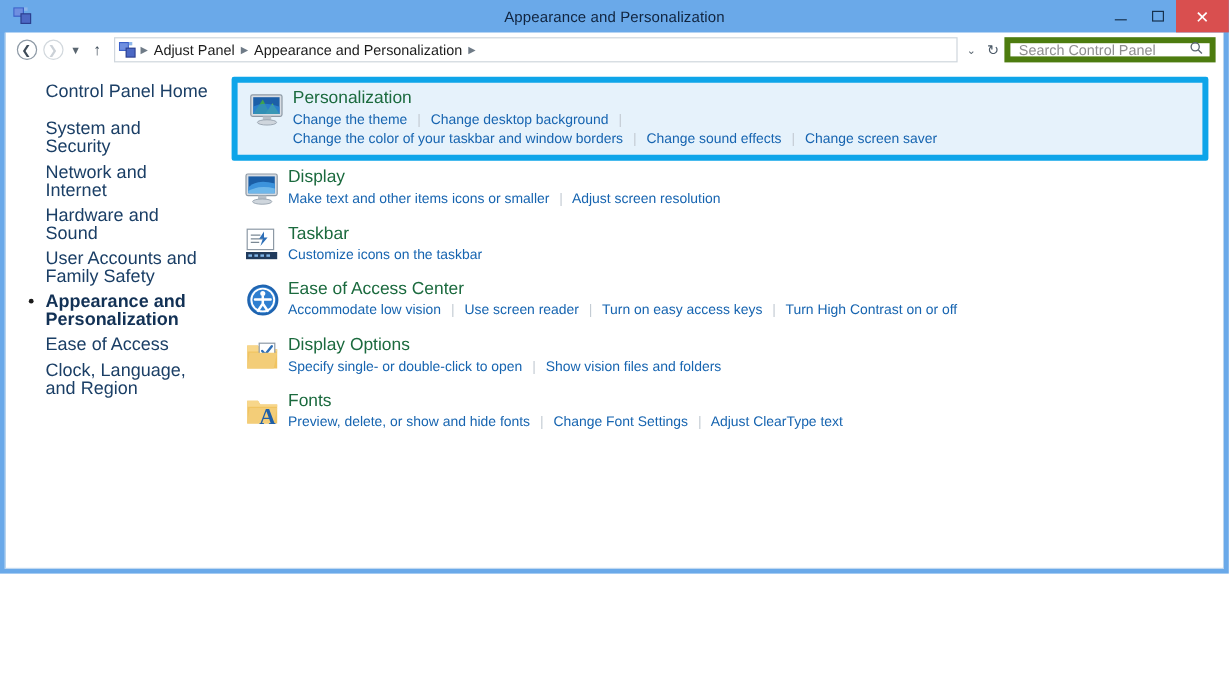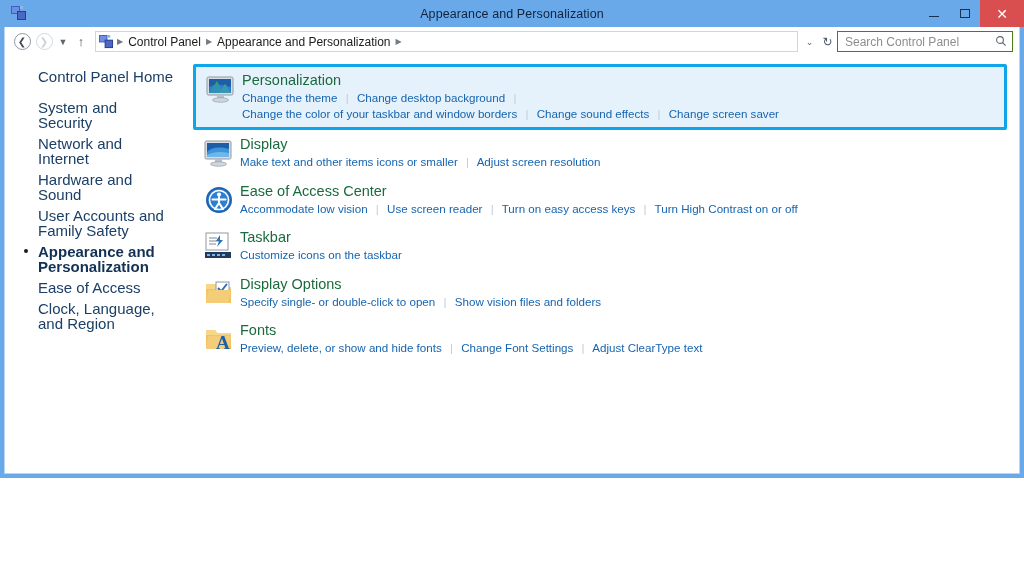--- a/index.html
+++ b/index.html
@@ -187,21 +187,21 @@
   .refresh-btn {
     width: 19px;
     font-size: 12px;
     color: #4a5866;
     text-align: center;
     flex: 0 0 auto;
   }
   .searchbox {
     width: 176px;
     height: 21px;
-    border: 1px solid #4d7c0f;
+    border: 5px solid #4d7c0f;
     display: flex;
     align-items: center;
     padding: 0 5px;
     box-sizing: border-box;
     flex: 0 0 auto;
   }
   .search-input {
     border: none;
     outline: none;
     flex: 1 1 auto;
@@ -257,21 +257,21 @@
     overflow: hidden;
   }
 
   .cat {
     display: flex;
     padding: 6px 4px 7px 10px;
     box-sizing: border-box;
   }
   .cat.highlight {
     background: #e6f2fb;
-    border: 3px solid #0ea5e9;
+    border: 5px solid #0ea5e9;
     border-radius: 2px;
     padding: 5px 3px 6px 9px;
   }
   .cat-icon {
     width: 32px;
     height: 32px;
     flex: 0 0 auto;
     margin-right: 5px;
     margin-top: 1px;
   }
@@ -345,21 +345,21 @@
         <span class="crumb-icon">
           <svg width="15" height="14" viewBox="0 0 16 15">
             <rect x="0" y="0" width="9" height="8" fill="#3a5fc8"></rect>
             <rect x="1" y="1" width="7" height="6" fill="#6f8fe0"></rect>
             <rect x="6" y="5" width="9" height="9" fill="#2c3f8f"></rect>
             <rect x="7" y="6" width="7" height="7" fill="#4c68c4"></rect>
             <rect x="9" y="0" width="3" height="3" fill="#8fb7ea"></rect>
           </svg>
         </span>
         <span class="crumb-sep">▶</span>
-        <span class="crumb">Control Panel</span>
+        <span class="crumb">Adjust Panel</span>
         <span class="crumb-sep">▶</span>
         <span class="crumb">Appearance and Personalization</span>
         <span class="crumb-sep">▶</span>
       </div>
 
       <div class="addr-right">
         <div class="addr-drop">⌄</div>
         <div class="refresh-btn">↻</div>
       </div>
 
@@ -449,46 +449,20 @@
               <ellipse cx="15.5" cy="27" rx="8" ry="2.2" fill="#cfd6dd" stroke="#9aa5b1" stroke-width="0.8"></ellipse>
             </svg>
           </span>
           <div class="cat-body">
             <div class="cat-title">Display</div>
             <div class="cat-links">
               <div class="link-row">
                 <a>Make text and other items icons or smaller</a>
                 <span class="link-sep">|</span>
                 <a>Adjust screen resolution</a>
-              </div>
-            </div>
-          </div>
-        </div>
-
-        <div class="cat">
-          <span class="cat-icon">
-            <svg width="32" height="32" viewBox="0 0 32 32">
-              <circle cx="16" cy="16" r="13" fill="#1f64b0"></circle>
-              <circle cx="16" cy="16" r="11" fill="#2f7fd0"></circle>
-              <circle cx="16" cy="16" r="9.5" fill="none" stroke="#ffffff" stroke-width="1.6"></circle>
-              <circle cx="16" cy="10.5" r="2.1" fill="#ffffff"></circle>
-              <path d="M16 13 L16 19 M16 19 L12 25 M16 19 L20 25 M9.5 15.5 L22.5 15.5" stroke="#ffffff" stroke-width="2.1" fill="none" stroke-linecap="round"></path>
-            </svg>
-          </span>
-          <div class="cat-body">
-            <div class="cat-title">Ease of Access Center</div>
-            <div class="cat-links">
-              <div class="link-row">
-                <a>Accommodate low vision</a>
-                <span class="link-sep">|</span>
-                <a>Use screen reader</a>
-                <span class="link-sep">|</span>
-                <a>Turn on easy access keys</a>
-                <span class="link-sep">|</span>
-                <a>Turn High Contrast on or off</a>
               </div>
             </div>
           </div>
         </div>
 
         <div class="cat">
           <span class="cat-icon">
             <svg width="32" height="32" viewBox="0 0 32 32">
               <rect x="3" y="3" width="22" height="17" fill="#ffffff" stroke="#8d99a5" stroke-width="1"></rect>
               <line x1="6" y1="8" x2="14" y2="8" stroke="#7a8894" stroke-width="1"></line>
@@ -508,20 +482,46 @@
               <div class="link-row">
                 <a>Customize icons on the taskbar</a>
               </div>
             </div>
           </div>
         </div>
 
         <div class="cat">
           <span class="cat-icon">
             <svg width="32" height="32" viewBox="0 0 32 32">
+              <circle cx="16" cy="16" r="13" fill="#1f64b0"></circle>
+              <circle cx="16" cy="16" r="11" fill="#2f7fd0"></circle>
+              <circle cx="16" cy="16" r="9.5" fill="none" stroke="#ffffff" stroke-width="1.6"></circle>
+              <circle cx="16" cy="10.5" r="2.1" fill="#ffffff"></circle>
+              <path d="M16 13 L16 19 M16 19 L12 25 M16 19 L20 25 M9.5 15.5 L22.5 15.5" stroke="#ffffff" stroke-width="2.1" fill="none" stroke-linecap="round"></path>
+            </svg>
+          </span>
+          <div class="cat-body">
+            <div class="cat-title">Ease of Access Center</div>
+            <div class="cat-links">
+              <div class="link-row">
+                <a>Accommodate low vision</a>
+                <span class="link-sep">|</span>
+                <a>Use screen reader</a>
+                <span class="link-sep">|</span>
+                <a>Turn on easy access keys</a>
+                <span class="link-sep">|</span>
+                <a>Turn High Contrast on or off</a>
+              </div>
+            </div>
+          </div>
+        </div>
+
+        <div class="cat">
+          <span class="cat-icon">
+            <svg width="32" height="32" viewBox="0 0 32 32">
               <path d="M3 7 L12 7 L14 10 L28 10 L28 26 L3 26 Z" fill="#f0c462"></path>
               <path d="M3 7 L12 7 L14 10 L28 10 L28 12 L3 12 Z" fill="#f7d68a"></path>
               <rect x="13" y="5" width="13" height="13" fill="#ffffff" stroke="#8d99a5" stroke-width="1"></rect>
               <path d="M15.5 11.5 L18 14.5 L23.5 7.5" stroke="#2e6fb7" stroke-width="2" fill="none" stroke-linecap="round" stroke-linejoin="round"></path>
               <path d="M5 13 L28 13 L25 26 L3 26 Z" fill="#f3cd78"></path>
             </svg>
           </span>
           <div class="cat-body">
             <div class="cat-title">Display Options</div>
             <div class="cat-links">

